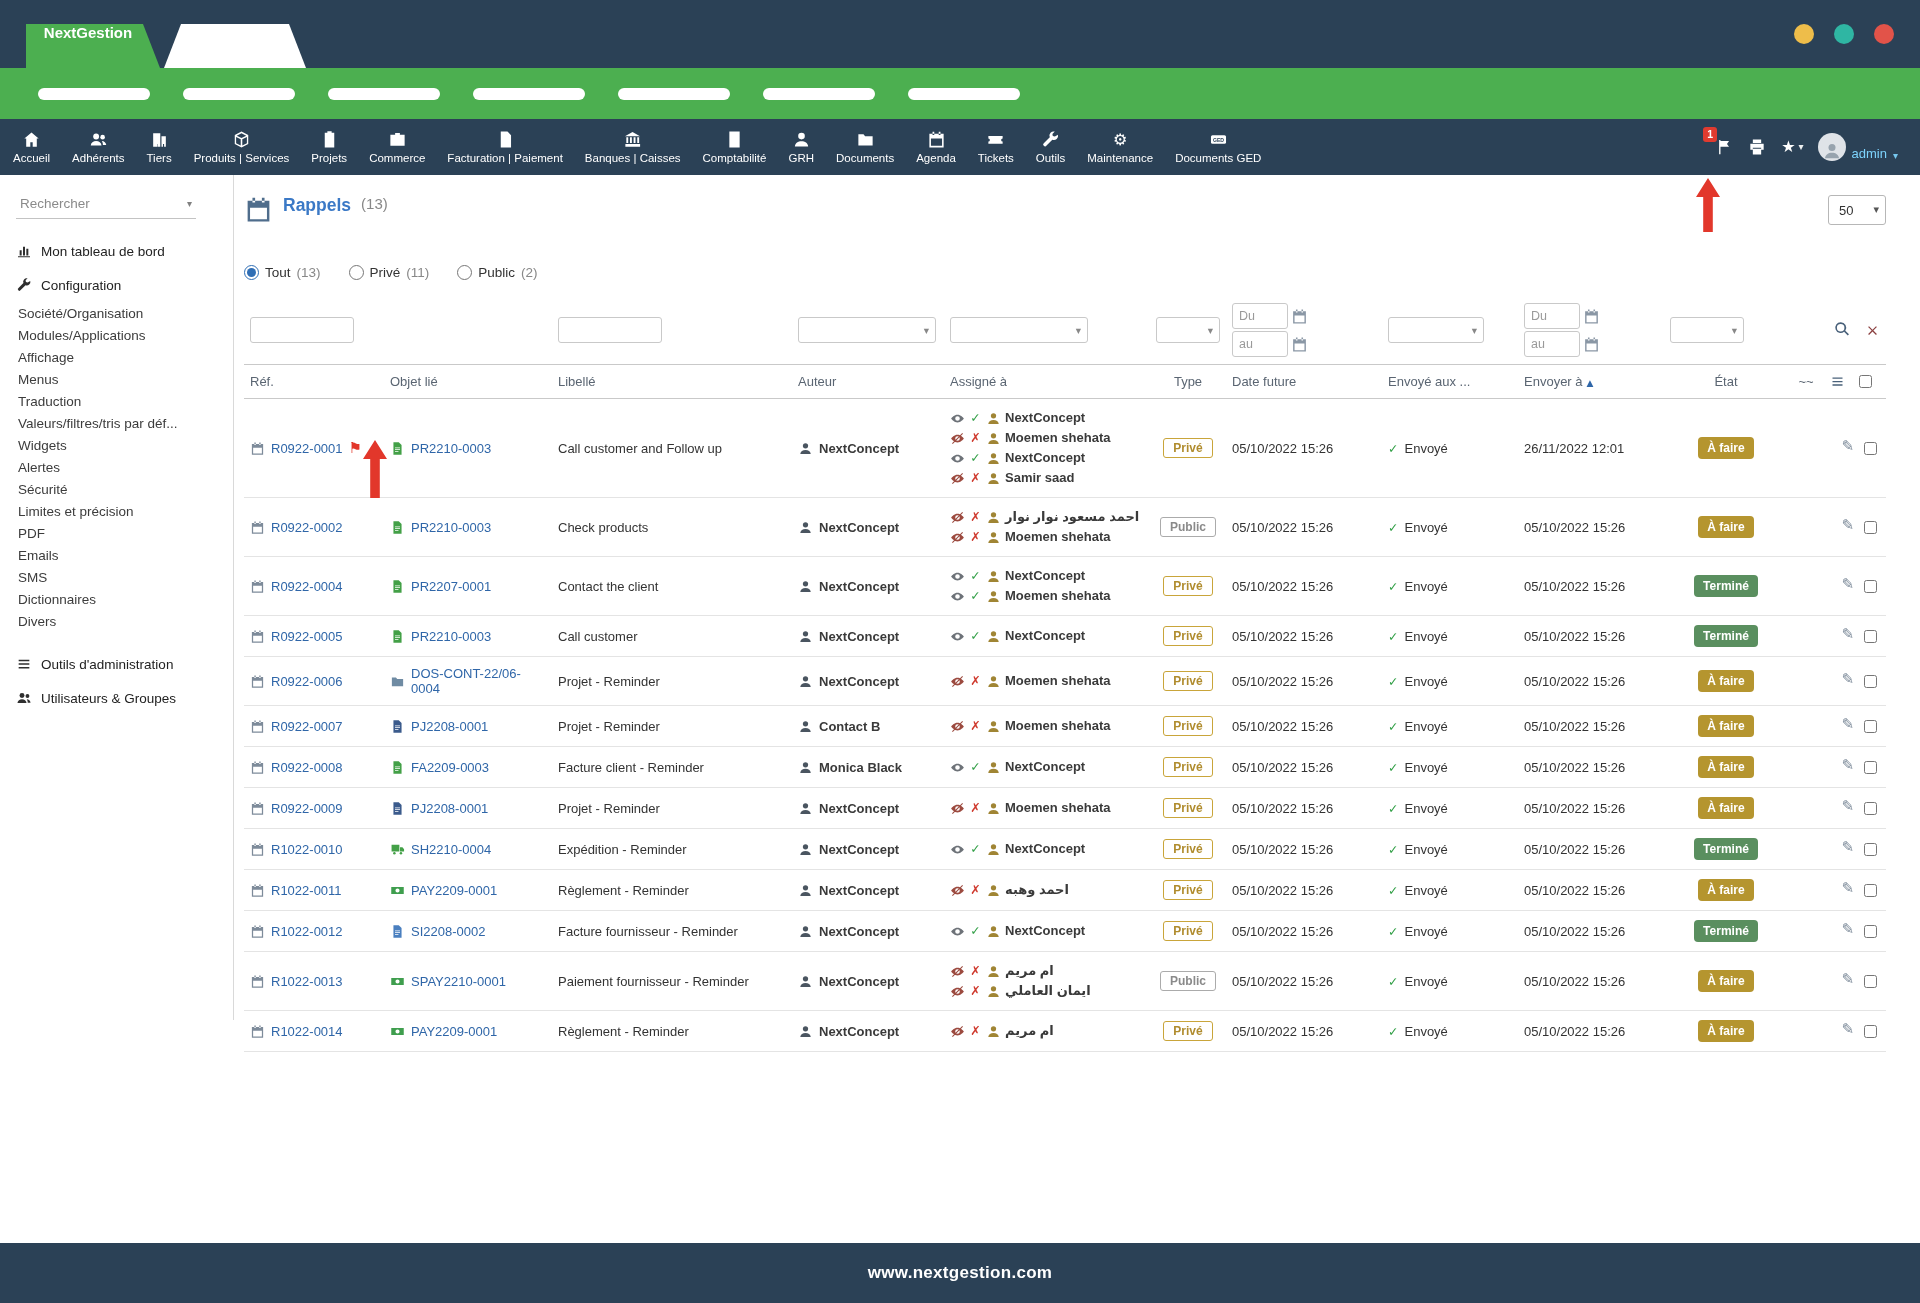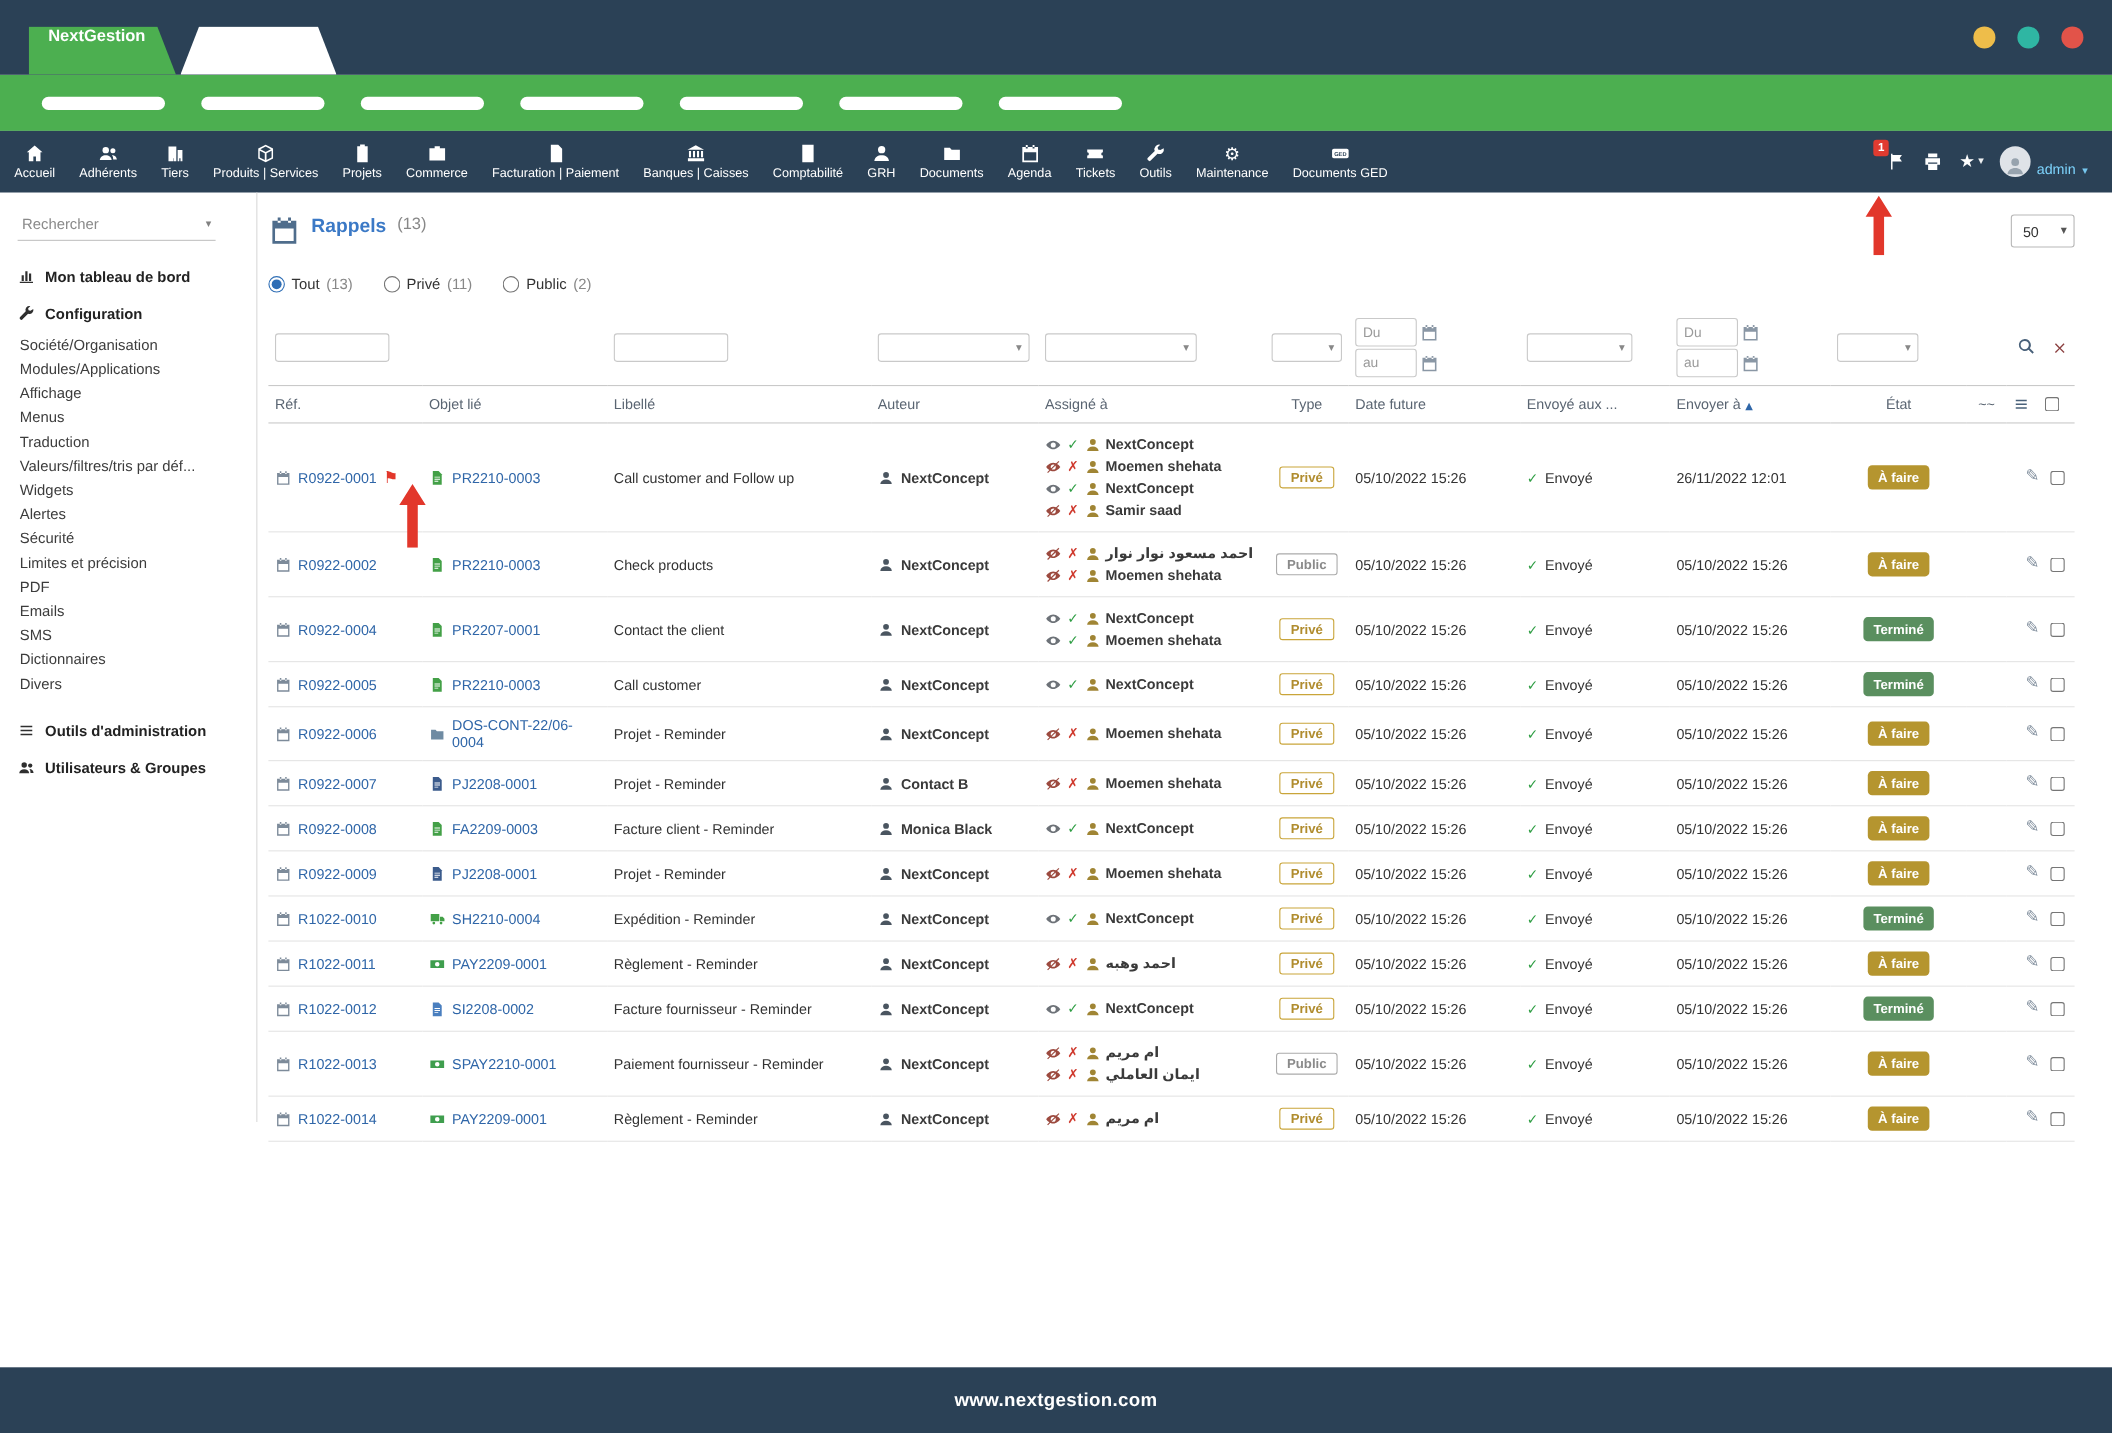--- a/index.html
+++ b/index.html
@@ -51,38 +51,38 @@
     display:flex;align-items:flex-end;justify-content:center;overflow:hidden}
   .avatar .icon{width:20px;height:20px}
   .uname{font-size:13px}
 
   
   .content{display:flex;align-items:flex-start}
   .sidebar{width:250px;min-height:845px;border-right:1px solid #d9d9d9;
     padding:16px 14px 0 16px;font-size:13.5px;color:#3c3c3c}
   .search-select{width:180px;display:flex;align-items:center;justify-content:space-between;
     border-bottom:1px solid #c3c3c3;padding:5px 4px 7px 4px;color:#8a8a8a;cursor:pointer;margin-bottom:24px}
-  .side-head{display:flex;align-items:center;gap:9px;font-weight:bold;color:#222;margin:18px 0 9px;cursor:pointer}
+  .side-head{display:flex;align-items:center;gap:9px;font-weight:normal;color:#222;margin:18px 0 9px;cursor:pointer}
   .side-head .icon{width:16px;height:16px;color:#2f2f2f}
   .side-head.first{margin-top:0}
   .side-list{list-style:none;margin:0;padding:0 0 0 2px}
   .side-list li{padding:3.5px 0;cursor:pointer;white-space:nowrap}
 
   .main{flex:1;padding:20px 34px 0 10px}
   .title-row{display:flex;justify-content:space-between;align-items:flex-start}
   .page-title{display:flex;gap:10px}
   .title-cal{width:29px;height:29px;color:#4f6d8c}
   .page-title h1{margin:0;font-size:17.5px;color:var(--title-blue);font-weight:bold}
   .title-count{color:#888;font-size:15px}
   .psel{position:relative}
   .psel select{appearance:none;-webkit-appearance:none;width:58px;height:30px;border:1px solid #b7b7b7;
     border-radius:3px;background:#fff;font-size:13px;padding:0 20px 0 10px;color:#333;cursor:pointer;font-family:inherit}
   .psel:after{content:"▾";font-family:"DejaVu Sans",sans-serif;position:absolute;right:7px;top:8px;
     font-size:11px;color:#555;pointer-events:none}
-  .radio-row{display:flex;gap:28px;align-items:center;margin-top:26px;font-size:13.5px}
+  .radio-row{display:flex;gap:28px;align-items:center;margin-top:40px;font-size:13.5px}
   .radio{display:flex;align-items:center;gap:6px;cursor:pointer}
   .radio input{accent-color:#2f6eb5;width:15px;height:15px;margin:0}
   .rcount{color:#888}
 
   
   .table-wrap{margin-top:16px}
   table{width:100%;border-collapse:collapse;table-layout:fixed;font-size:13px}
   .filter-row td{padding:5px 6px;vertical-align:middle}
   .fin{height:26px;border:1px solid #c9c9c9;border-radius:3px;padding:0 6px;font-size:12.5px;
     font-family:inherit;color:#333;background:#fff}

